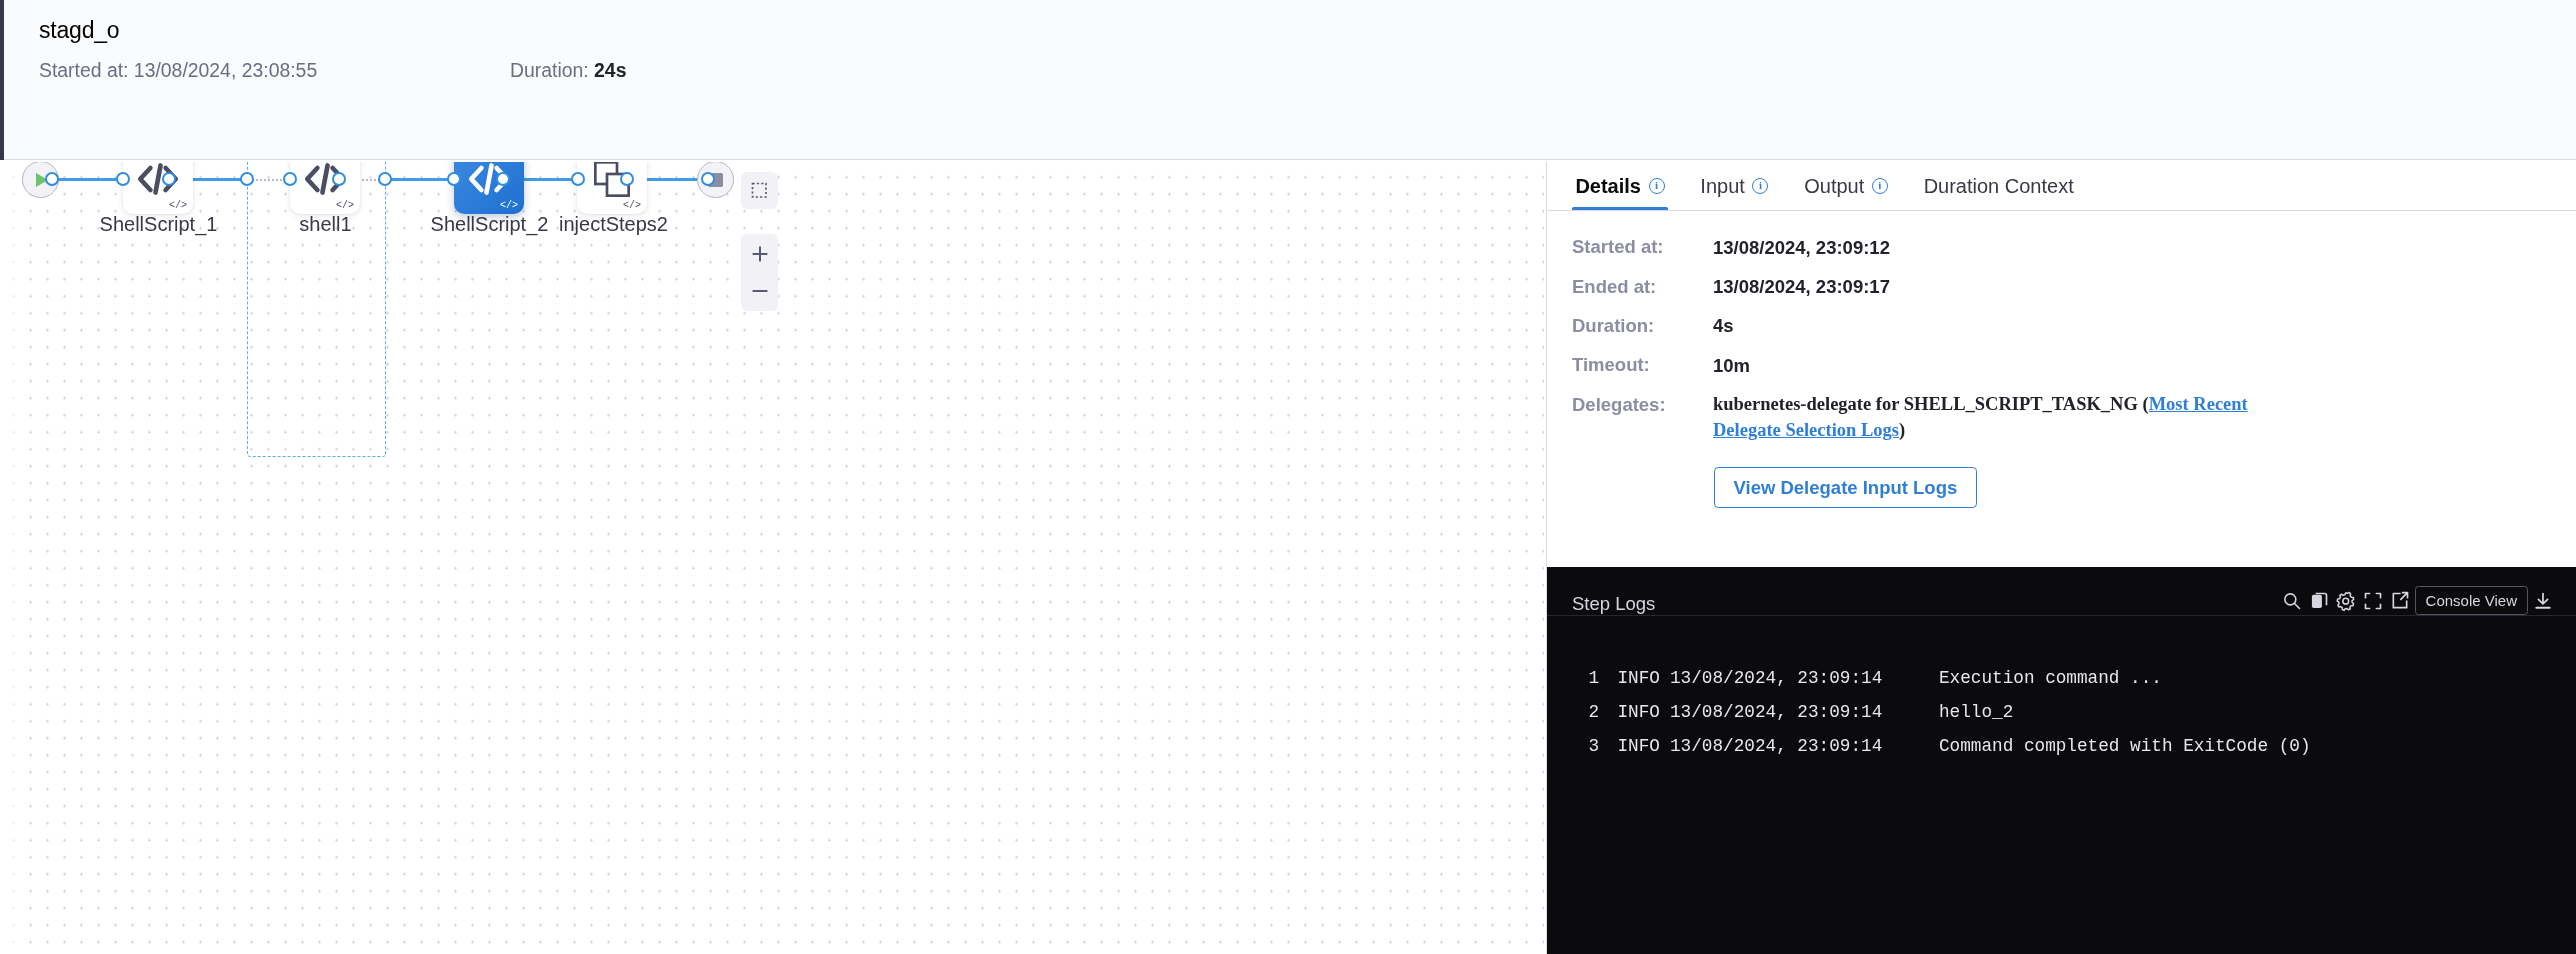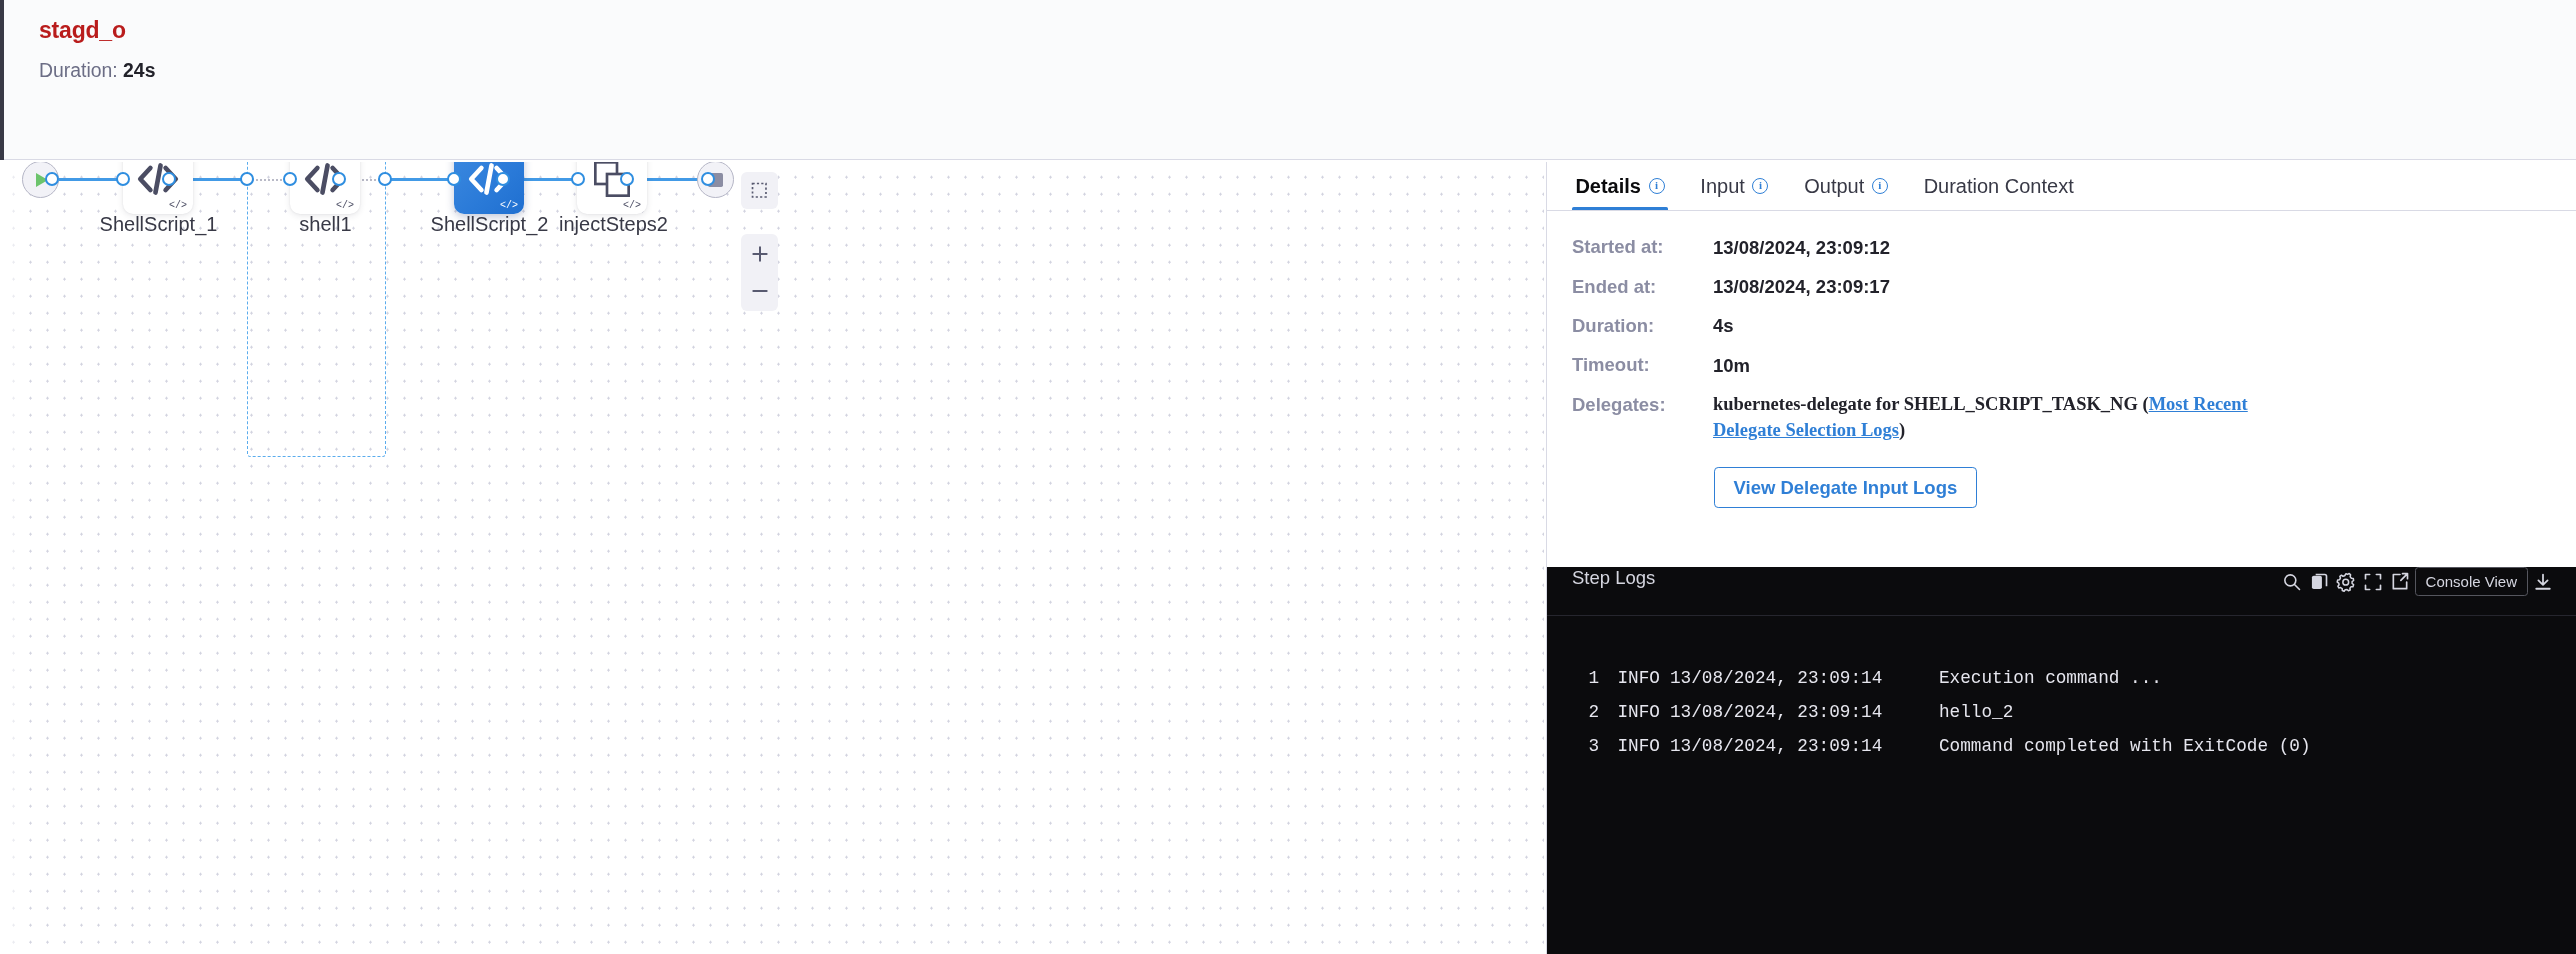--- a/index.html
+++ b/index.html
@@ -21,22 +21,22 @@
   .header-left-strip {
     position: absolute;
     left: 0; top: 0;
     width: 4.2px; height: 160px;
     background: #383946;
   }
   .exec-title {
     position: absolute;
     left: 39px; top: 17px;
     font-size: 23px;
-    font-weight: bold;
-    color: #b91c1c;
+    font-weight: normal;
+    color: #000000;
     letter-spacing: -0.2px;
   }
   .exec-meta-row {
     position: absolute;
     left: 39px; top: 59px;
     display: flex;
     align-items: baseline;
   }
   .meta-started {
     font-size: 19.4px;
@@ -267,22 +267,22 @@
     position: absolute;
     left: 0; top: 405px;
     width: 1030px; height: 388px;
     background: #0b0b0d;
   }
   .console-head {
     position: relative;
     height: 49px;
     border-bottom: 0.8px solid #26262e;
     display: flex;
-    align-items: flex-start;
-    padding: 0 22px 0 25px;
+    align-items: flex-end;
+    padding: 12px 22px 0 25px;
   }
   .console-title {
     font-size: 18.5px;
     color: #d5d6e0;
     flex: 1;
   }
   .console-tools {
     display: flex;
     align-items: center;
     gap: 2px;
@@ -322,20 +322,24 @@
   .log-ts  { width: 269px; color: #e6e6ee; }
   .log-msg { color: #e6e6ee; }
 </style>
 </head>
 <body>
 
 <div class="exec-header">
   <div class="header-left-strip"></div>
   <div class="exec-title">stagd_o</div>
   <div class="exec-meta-row">
+    <div class="meta-started">
+      <span>Started at:</span>
+      <span>13/08/2024, 23:08:55</span>
+    </div>
     <div class="meta-duration">
       <span>Duration:</span>
       <b>24s</b>
     </div>
   </div>
 </div>
 
 <div class="graph-canvas">
   <div class="canvas-fade-left"></div>
 

